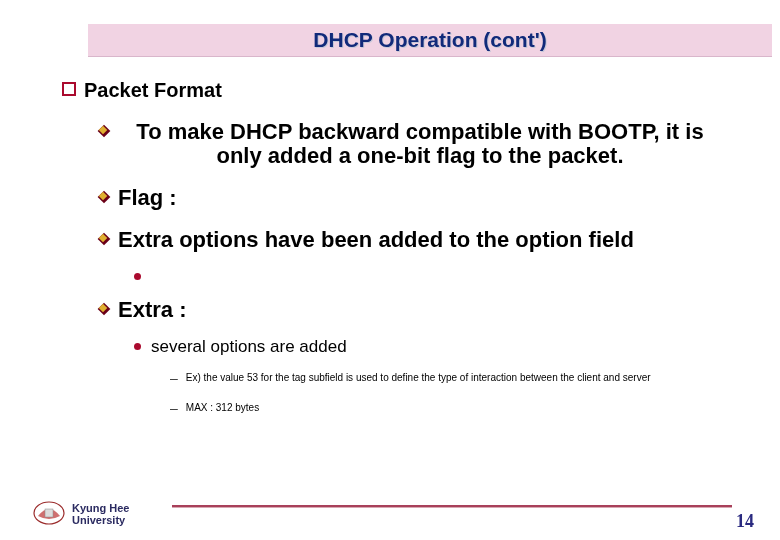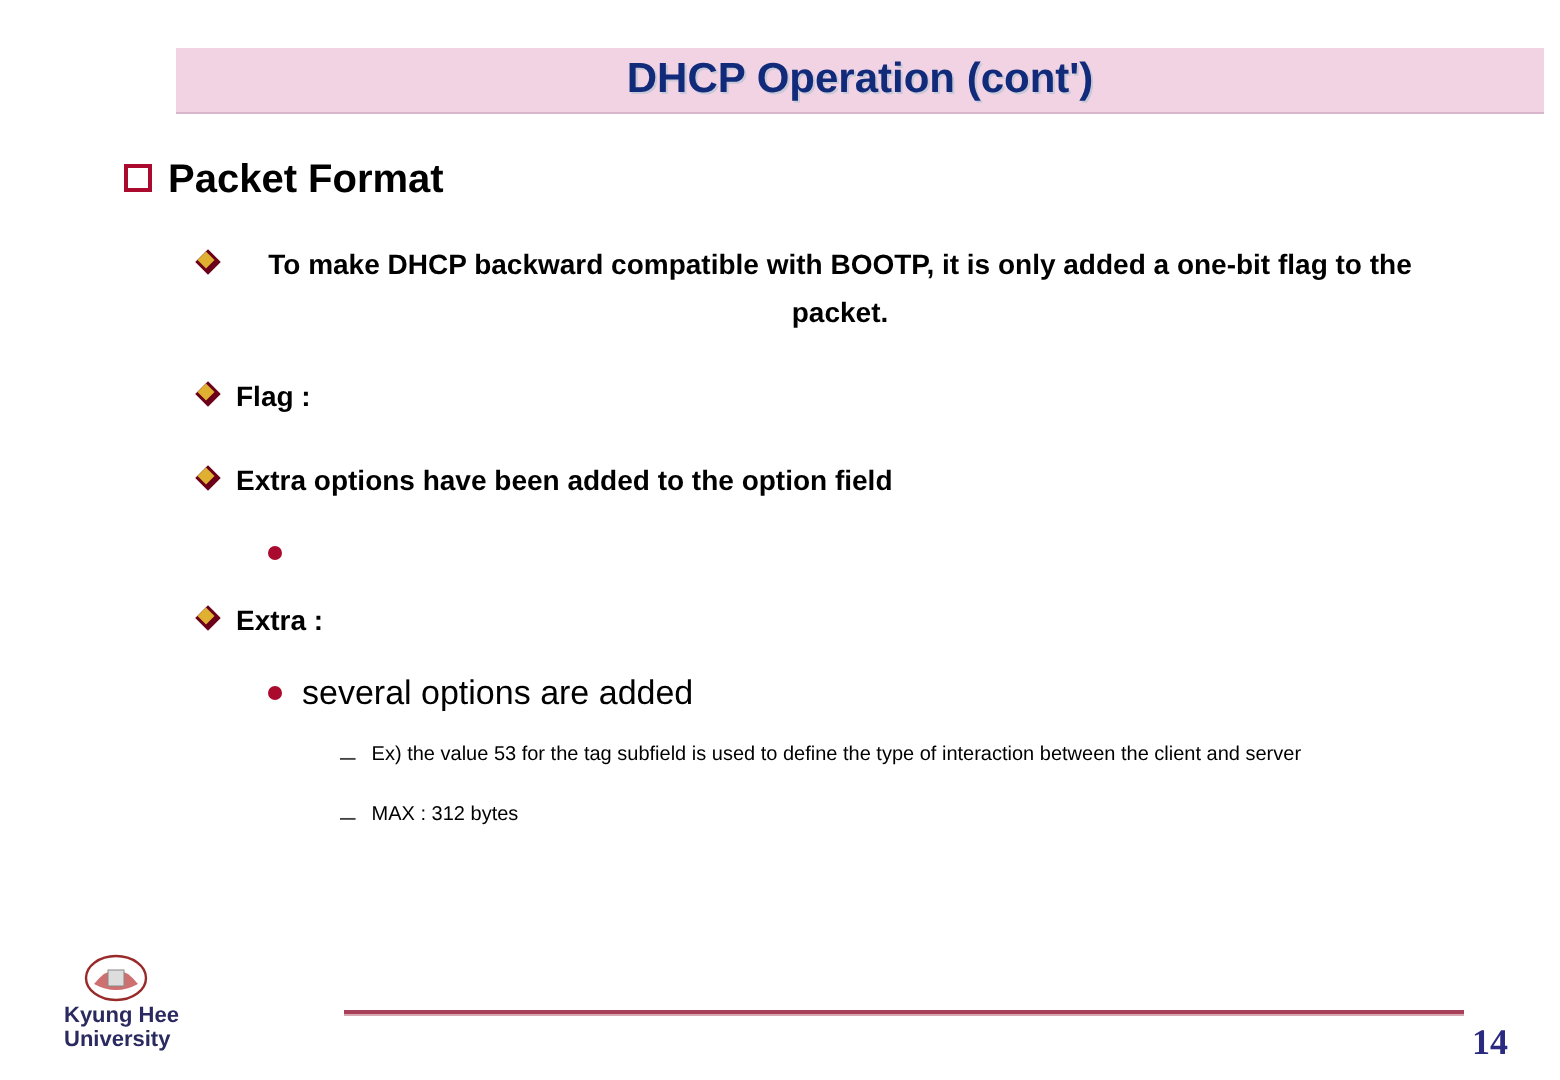--- a/index.html
+++ b/index.html
@@ -84,21 +84,21 @@
   .lvl2-bullet::after {
     content: "";
     position: absolute;
     left: 2px; top: 2px;
     width: 6px; height: 6px;
     background: #e0b030;
     transform: rotate(45deg);
   }
   .lvl2-text {
     font-weight: bold;
-    font-size: 14px;
+    font-size: 22px;
     line-height: 24px;
   }
   .lvl3 {
     margin-left: 72px;
     margin-top: 14px;
   }
   .lvl3-bullet {
     width: 7px; height: 7px;
     border-radius: 50%;
     background: #aa0a2e;
@@ -123,22 +123,21 @@
   }
   .lvl4-text {
     font-size: 10px;
     line-height: 20px;
   }
   .footer {
     position: absolute;
     left: 32px;
     bottom: 14px;
     display: flex;
-    align-items: center;
-    flex-direction: column;
+    align-items: flex-end;
   }
   .logo {
     width: 34px;
     height: 26px;
     margin-right: 6px;
   }
   .logo svg { display: block; }
   .footer-text {
     font-size: 11px;
     font-weight: bold;

